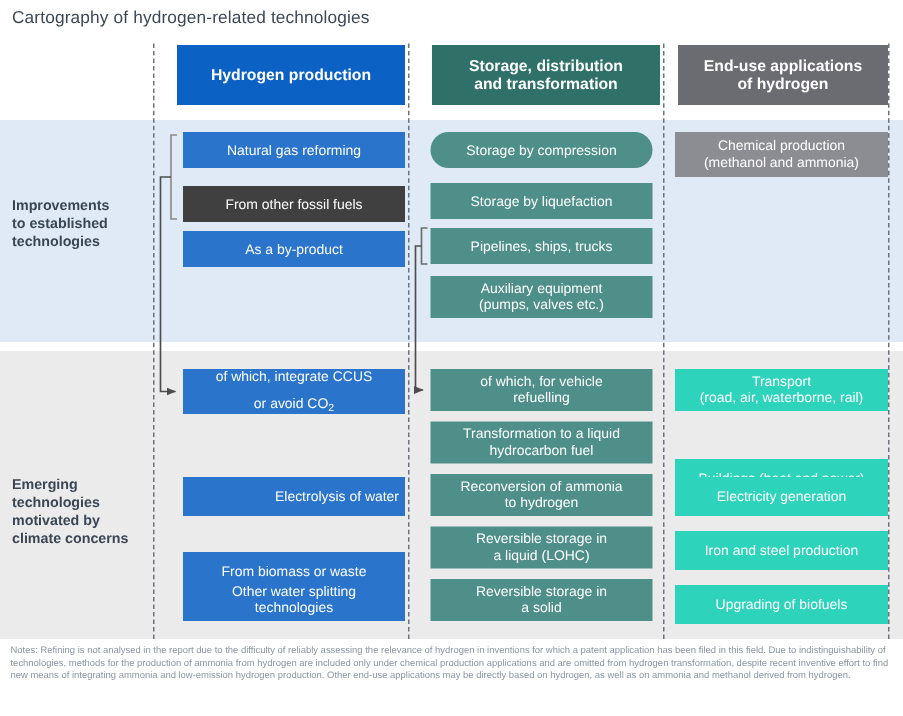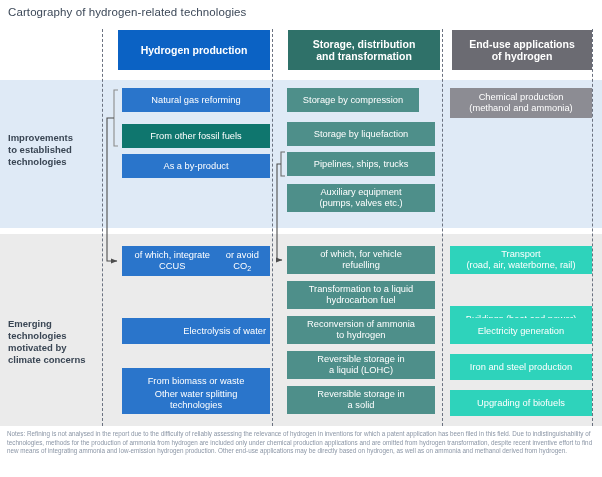--- a/index.html
+++ b/index.html
@@ -167,47 +167,47 @@
     <span>and transformation</span>
   </div>
   <div class="colhead" style="left:452px; width:140px; background:#6b6b72; flex-direction:column;">
     <span>End-use applications</span>
     <span>of hydrogen</span>
   </div>
 
   <div class="box" style="left:122px; top:88px; width:148px; height:24px; background:#2a75cb;">
     <span>Natural gas reforming</span>
   </div>
-  <div class="box" style="left:122px; top:124px; width:148px; height:24px; background:#0f766e;">
+  <div class="box" style="left:122px; top:124px; width:148px; height:24px; background:#404040;">
     <span>From other fossil fuels</span>
   </div>
   <div class="box" style="left:122px; top:154px; width:148px; height:24px; background:#2a75cb;">
     <span>As a by-product</span>
   </div>
 
-  <div class="box" style="left:287px; top:88px; width:132px; height:24px; background:#4e8f8a;">
+  <div class="box" style="left:287px; top:88px; width:148px; height:24px; background:#4e8f8a;border-radius:12px;">
     <span>Storage by compression</span>
   </div>
   <div class="box" style="left:287px; top:122px; width:148px; height:24px; background:#4e8f8a;">
     <span>Storage by liquefaction</span>
   </div>
   <div class="box" style="left:287px; top:152px; width:148px; height:24px; background:#4e8f8a;">
     <span>Pipelines, ships, trucks</span>
   </div>
   <div class="box" style="left:287px; top:184px; width:148px; height:28px; background:#4e8f8a; flex-direction:column;">
     <span>Auxiliary equipment</span>
     <span>(pumps, valves etc.)</span>
   </div>
 
   <div class="box grey-chem" style="left:450px; top:88px; width:142px; height:30px; background:#8c8c93; flex-direction:column;">
     <span>Chemical production</span>
     <span>(methanol and ammonia)</span>
   </div>
 
-  <div class="box" style="left:122px; top:246px; width:148px; height:30px; background:#2a75cb; ">
+  <div class="box" style="left:122px; top:246px; width:148px; height:30px; background:#2a75cb; flex-direction:column;justify-content:space-between;">
     <span>of which, integrate CCUS</span>
     <span><span>or avoid CO</span><sub>2</sub></span>
   </div>
   <div class="box" style="left:122px; top:318px; width:148px; height:26px; background:#2a75cb;justify-content:flex-end;">
     <span>Electrolysis of water</span>
   </div>
   <div class="box" style="left:122px; top:352px; width:148px; height:26px; background:#2a75cb;margin-top:16px;">
     <span>From biomass or waste</span>
   </div>
   <div class="box" style="left:122px; top:386px; width:148px; height:28px; background:#2a75cb; flex-direction:column;">

